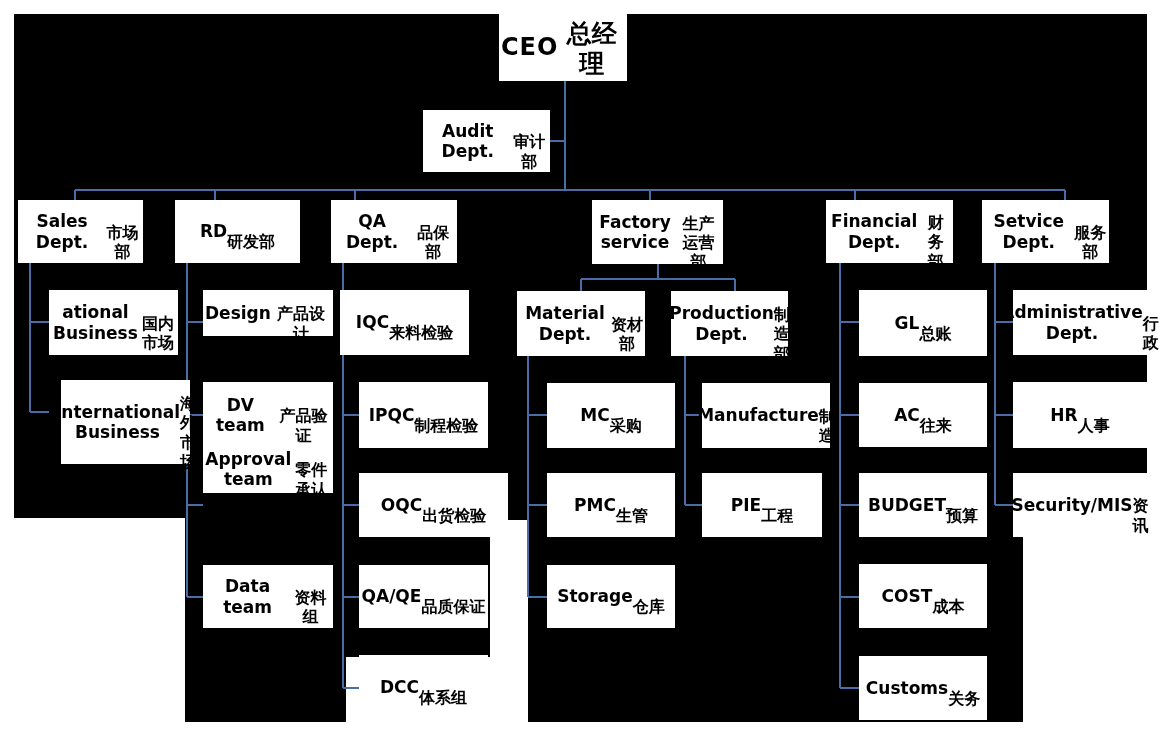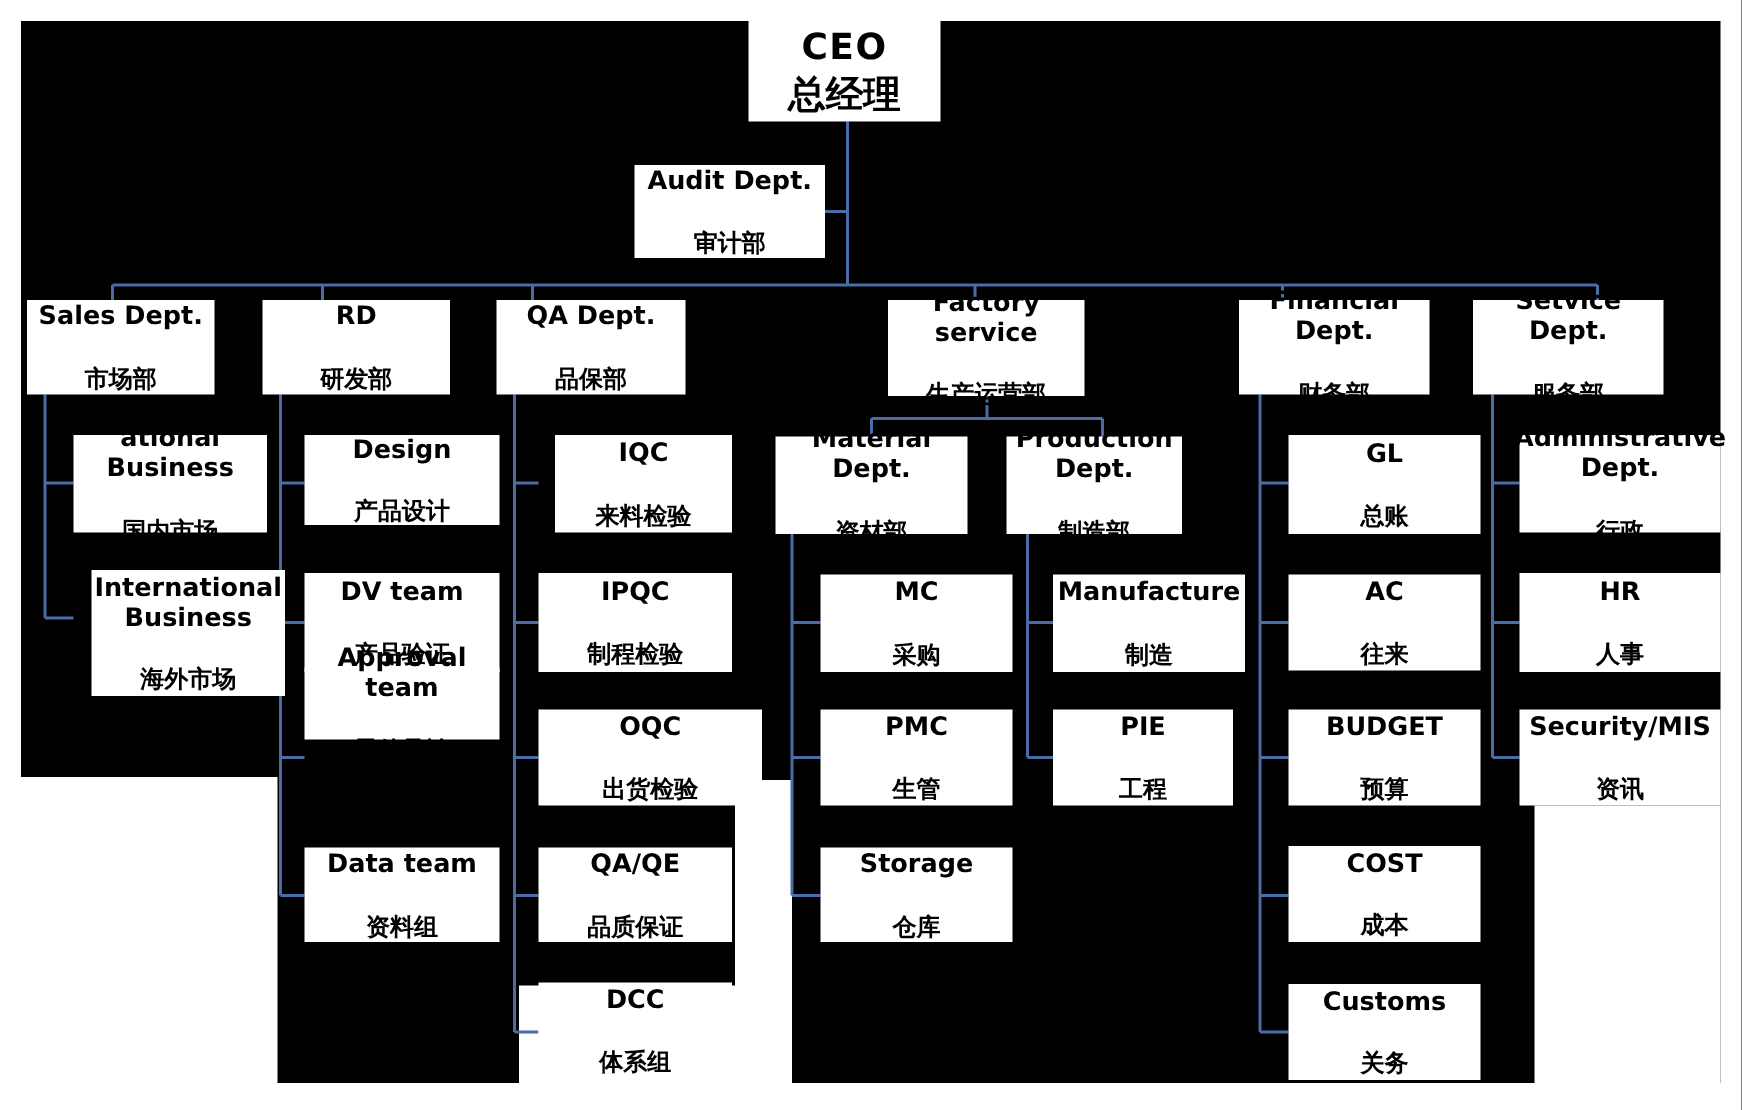--- a/index.html
+++ b/index.html
@@ -10,21 +10,21 @@
   }
   .canvas { position:absolute; left:14px; top:14px; width:1133px; height:708px; background:#000000; }
   .patch { position:absolute; background:#ffffff; }
   .patch-bottom-left  { left:14px;   top:518px; width:171px; height:204px; }
   .patch-qa-strip     { left:490px;  top:520px; width:38px;  height:202px; }
   .patch-dcc-area     { left:346px;  top:657px; width:182px; height:65px;  }
   .patch-bottom-right { left:1023px; top:537px; width:124px; height:185px; }
   svg.connectors { position:absolute; left:0; top:0; pointer-events:none; }
   .node {
     position:absolute; background:#ffffff; color:#000000;
-    display:flex; flex-direction:column; align-items:center; justify-content:center;
+    display:flex; flex-direction:row; align-items:center; justify-content:center;
     text-align:center; box-sizing:border-box; padding:2px;
   }
   .node .en { font-weight:bold; font-size:17px; line-height:1.2; }
   .node .zh { font-weight:bold; font-size:16px; line-height:1.2; margin-top:21px; }
   .node.ceo .en { font-size:24px; letter-spacing:1px; }
   .node.ceo .zh { font-size:25px; margin-top:2px; }
 </style>
 </head>
 <body>
 
@@ -91,37 +91,37 @@
   <div class="zh">服务部</div>
 </div>
 <div class="node" style="left:49px;top:290px;width:129px;height:65px">
   <div class="en">ational Business</div>
   <div class="zh">国内市场</div>
 </div>
 <div class="node" style="left:61px;top:380px;width:129px;height:84px">
   <div class="en">International Business</div>
   <div class="zh">海外市场</div>
 </div>
-<div class="node" style="left:203px;top:290px;width:130px;height:60px">
+<div class="node" style="left:203px;top:290px;width:130px;height:46px">
   <div class="en">Design</div>
   <div class="zh">产品设计</div>
 </div>
 <div class="node" style="left:203px;top:382px;width:130px;height:66px">
   <div class="en">DV team</div>
   <div class="zh">产品验证</div>
 </div>
 <div class="node" style="left:203px;top:445px;width:130px;height:48px">
   <div class="en">Approval team</div>
   <div class="zh">零件承认</div>
 </div>
 <div class="node" style="left:203px;top:565px;width:130px;height:63px">
   <div class="en">Data team</div>
   <div class="zh">资料组</div>
 </div>
-<div class="node" style="left:370px;top:290px;width:118px;height:65px">
+<div class="node" style="left:340px;top:290px;width:129px;height:65px">
   <div class="en">IQC</div>
   <div class="zh">来料检验</div>
 </div>
 <div class="node" style="left:359px;top:382px;width:129px;height:66px">
   <div class="en">IPQC</div>
   <div class="zh">制程检验</div>
 </div>
 <div class="node" style="left:359px;top:473px;width:149px;height:64px">
   <div class="en">OQC</div>
   <div class="zh">出货检验</div>

